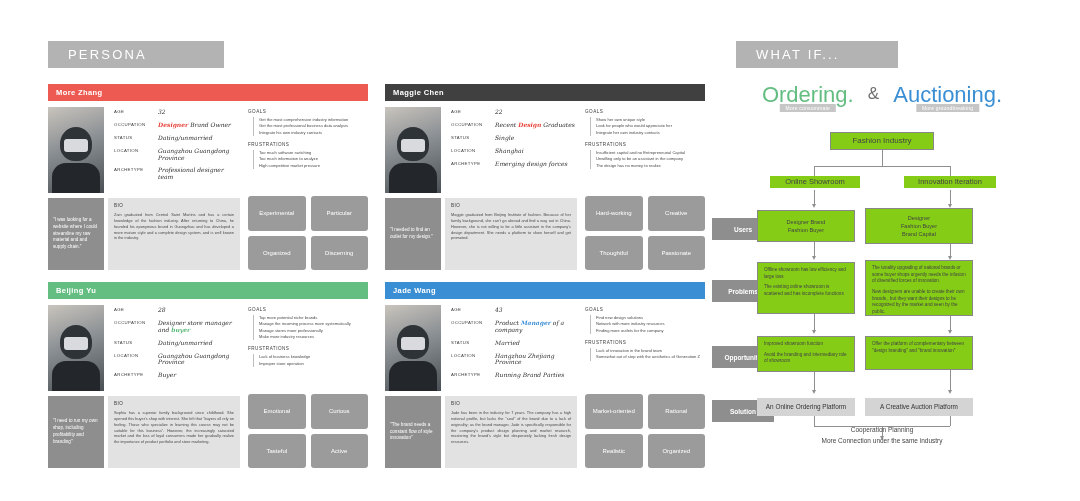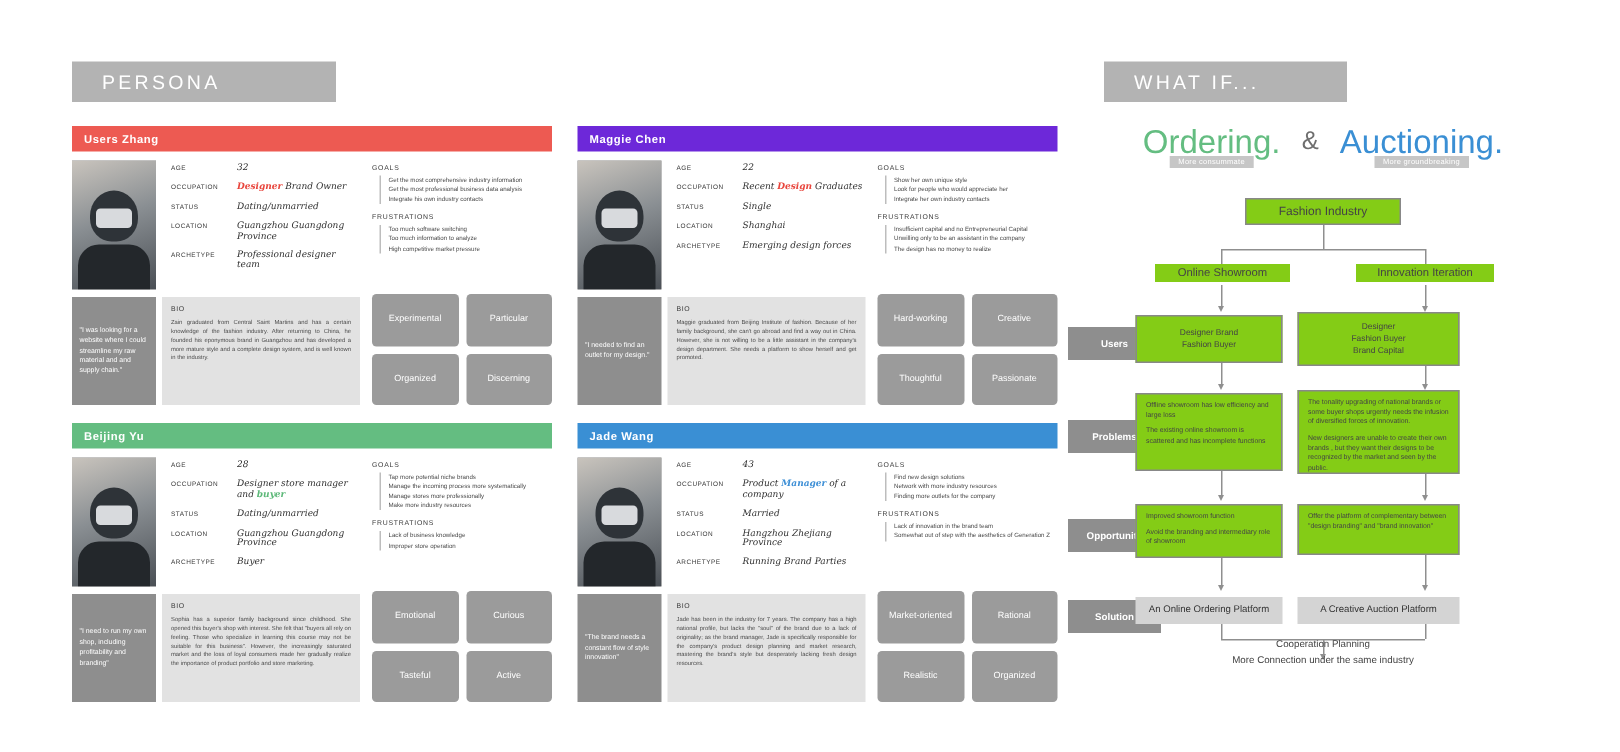--- a/index.html
+++ b/index.html
@@ -167,21 +167,21 @@
 </head>
 <body>
 
 <div class="page">
 
   <div class="section-banner" id="persona-banner">PERSONA</div>
   <div class="section-banner" id="whatif-banner">WHAT IF...</div>
 
   <div class="persona-grid" id="persona-grid">
       <div class="persona-card">
-        <div class="persona-name" style="background: rgb(237, 90, 82);">Users Zhang</div>
+        <div class="persona-name" style="background: rgb(237, 90, 82);">More Zhang</div>
         <div class="persona-body">
           <div class="photo">
             <div class="p1"></div>
             <div class="p2"></div>
             <div class="p3"></div>
             <div class="p4"></div>
           </div>
           <div class="attrs">
             <div class="attr-row">
               <div class="attr-key">AGE</div>
@@ -225,21 +225,21 @@
           </div>
           <div class="traits">
             <div class="trait">Experimental</div>
             <div class="trait">Particular</div>
             <div class="trait">Organized</div>
             <div class="trait">Discerning</div>
           </div>
         </div>
       </div>
       <div class="persona-card">
-        <div class="persona-name" style="background: #6d28d9;">Maggie Chen</div>
+        <div class="persona-name" style="background: #404040;">Maggie Chen</div>
         <div class="persona-body">
           <div class="photo">
             <div class="p1"></div>
             <div class="p2"></div>
             <div class="p3"></div>
             <div class="p4"></div>
           </div>
           <div class="attrs">
             <div class="attr-row">
               <div class="attr-key">AGE</div>

